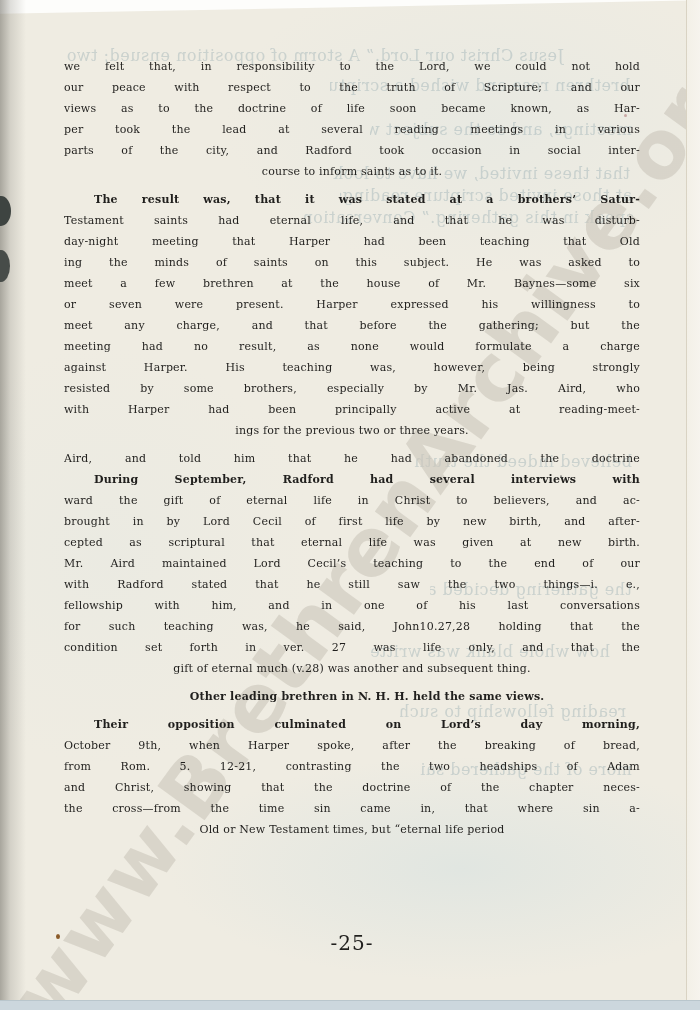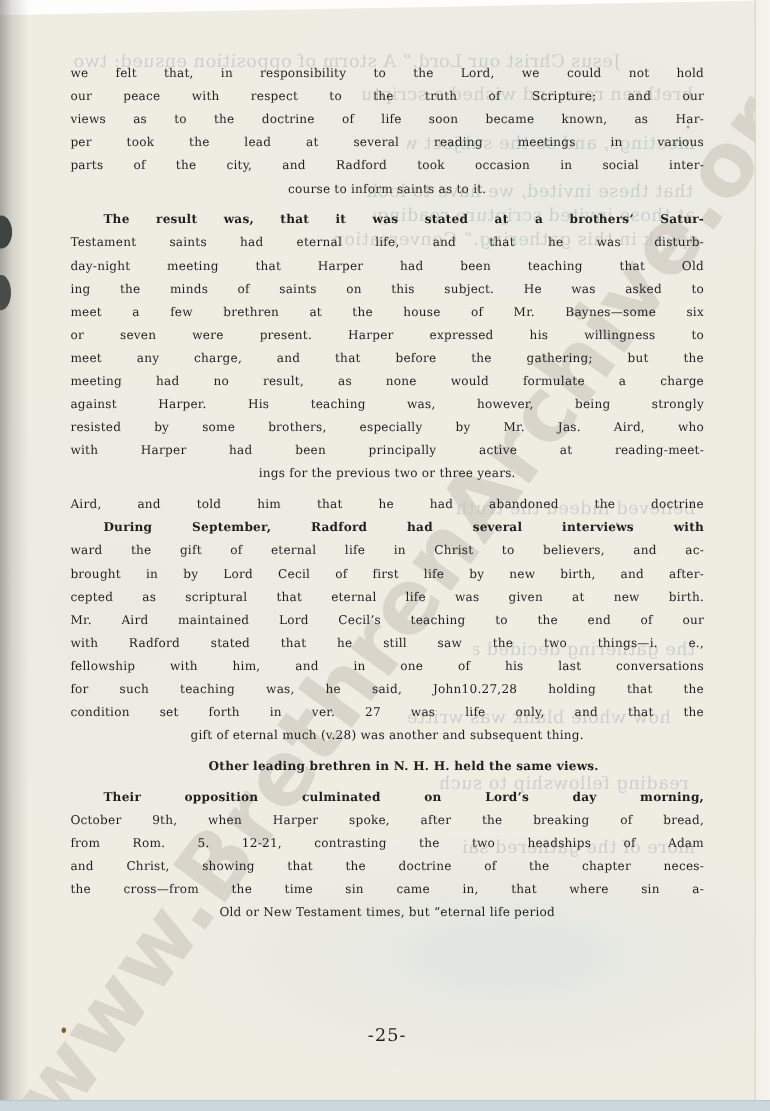--- a/index.html
+++ b/index.html
@@ -46,21 +46,21 @@
     position:absolute;left:64px;top:56px;width:576px;
     font-size:11px;line-height:21px;color:#201f1d;
     letter-spacing:.2px;
   }
   .para + .para{margin-top:7px;}
   .line{height:21px;overflow:hidden;text-align:center;}
   .just{text-align:justify;text-align-last:justify;}
   .ind{padding-left:30px;font-weight:bold;}
   .page-number{
     position:absolute;left:64px;top:931px;width:576px;
-    text-align:center;font-size:16px;color:#201f1d;letter-spacing:1px;
+    text-align:center;font-size:20px;color:#201f1d;letter-spacing:1px;
   }
 </style>
 </head>
 <body>
 
 <div class="scan">
 
   <div class="bleed-layer">
       <div class="bleed-line" style="left: 64px; top: 46px; width: 500px;">Jesus Christ our Lord.” A storm of opposition ensued; two</div>
       <div class="bleed-line" style="left: 330px; top: 76px; width: 300px;">brethren rose and wished a scripture found to</div>

